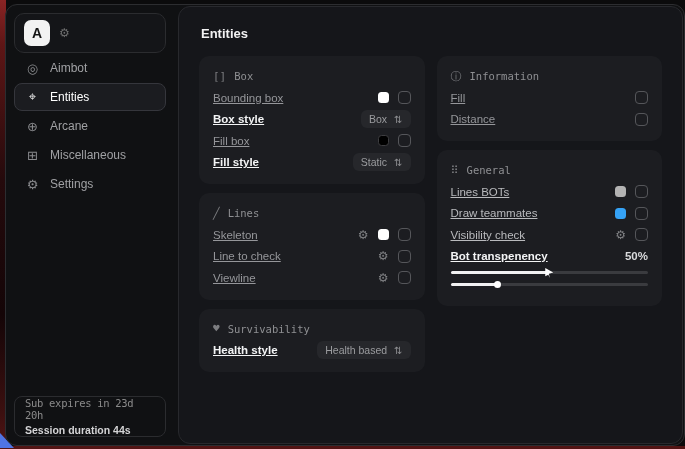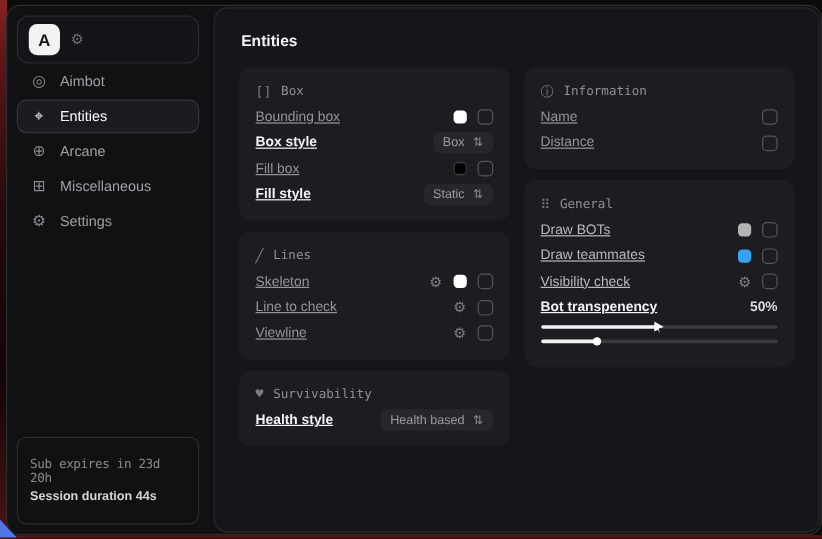--- a/index.html
+++ b/index.html
@@ -35,21 +35,21 @@
   .brand-sub { font-size:10px; color:#8b8b8b; margin-top:2px; }
   .brand-gear { color:#6f6f6f; font-size:12px; cursor:default; }
   .category { margin:16px 8px 7px; font-size:10.5px; color:#757575; }
   .nav-item { display:flex; align-items:center; gap:10px; height:28px; padding:0 10px;
     margin:1px 0; border-radius:8px; border:1px solid transparent;
     color:#a0a1a4; font-size:12px; cursor:pointer; }
   .nav-item .nav-icon { width:15px; text-align:center; font-size:13px; color:#8a8b8e; }
   .nav-item.active { background:#1b1c20; border-color:#35363c; color:#ffffff; }
   .nav-item.active .nav-icon { color:#e3e3e3; }
   .footer-card { position:absolute; left:8px; right:8px; bottom:8px;
-    border:1px solid #2b2c2f; border-radius:8px; padding:16px 10px; }
+    border:1px solid #2b2c2f; border-radius:8px; padding:0 10px; }
   .footer-line1 { font-size:10.5px; color:#8b8b8b; letter-spacing:-0.3px; }
   .footer-line2 { font-size:10.5px; font-weight:700; color:#d4d4d6; margin-top:3px; }
 
   
   .main { flex:1; margin:1px 1px 1px 4px; background:#15161a;
     border:1px solid #28292d; border-radius:12px; padding:16px 20px; overflow:hidden; }
   .page-title { font-size:13px; font-weight:700; color:#f2f2f3; margin:3px 2px 15px; }
   .columns { display:flex; gap:12px; align-items:flex-start; }
   .col { width:238px; display:flex; flex-direction:column; gap:9px; }
   .card { background:#1c1d21; border-radius:10px; padding:9px 14px 11px; }
@@ -213,40 +213,40 @@
       </div>
 
       <div class="col">
 
         <div class="card">
           <div class="sec-header">
             <span class="sec-icon mono">ⓘ</span>
             <span>Information</span>
           </div>
           <div class="row">
-            <span class="lbl">Name</span>
+            <span class="lbl">Fill</span>
             <span class="controls">
               <span class="checkbox"></span>
             </span>
           </div>
           <div class="row">
             <span class="lbl">Distance</span>
             <span class="controls">
               <span class="checkbox"></span>
             </span>
           </div>
         </div>
 
         <div class="card">
           <div class="sec-header">
             <span class="sec-icon mono">⠿</span>
             <span>General</span>
           </div>
           <div class="row">
-            <span class="lbl mid">Draw BOTs</span>
+            <span class="lbl mid">Lines BOTs</span>
             <span class="controls">
               <span class="swatch sw-gray"></span>
               <span class="checkbox"></span>
             </span>
           </div>
           <div class="row">
             <span class="lbl mid">Draw teammates</span>
             <span class="controls">
               <span class="swatch sw-blue"></span>
               <span class="checkbox"></span>

